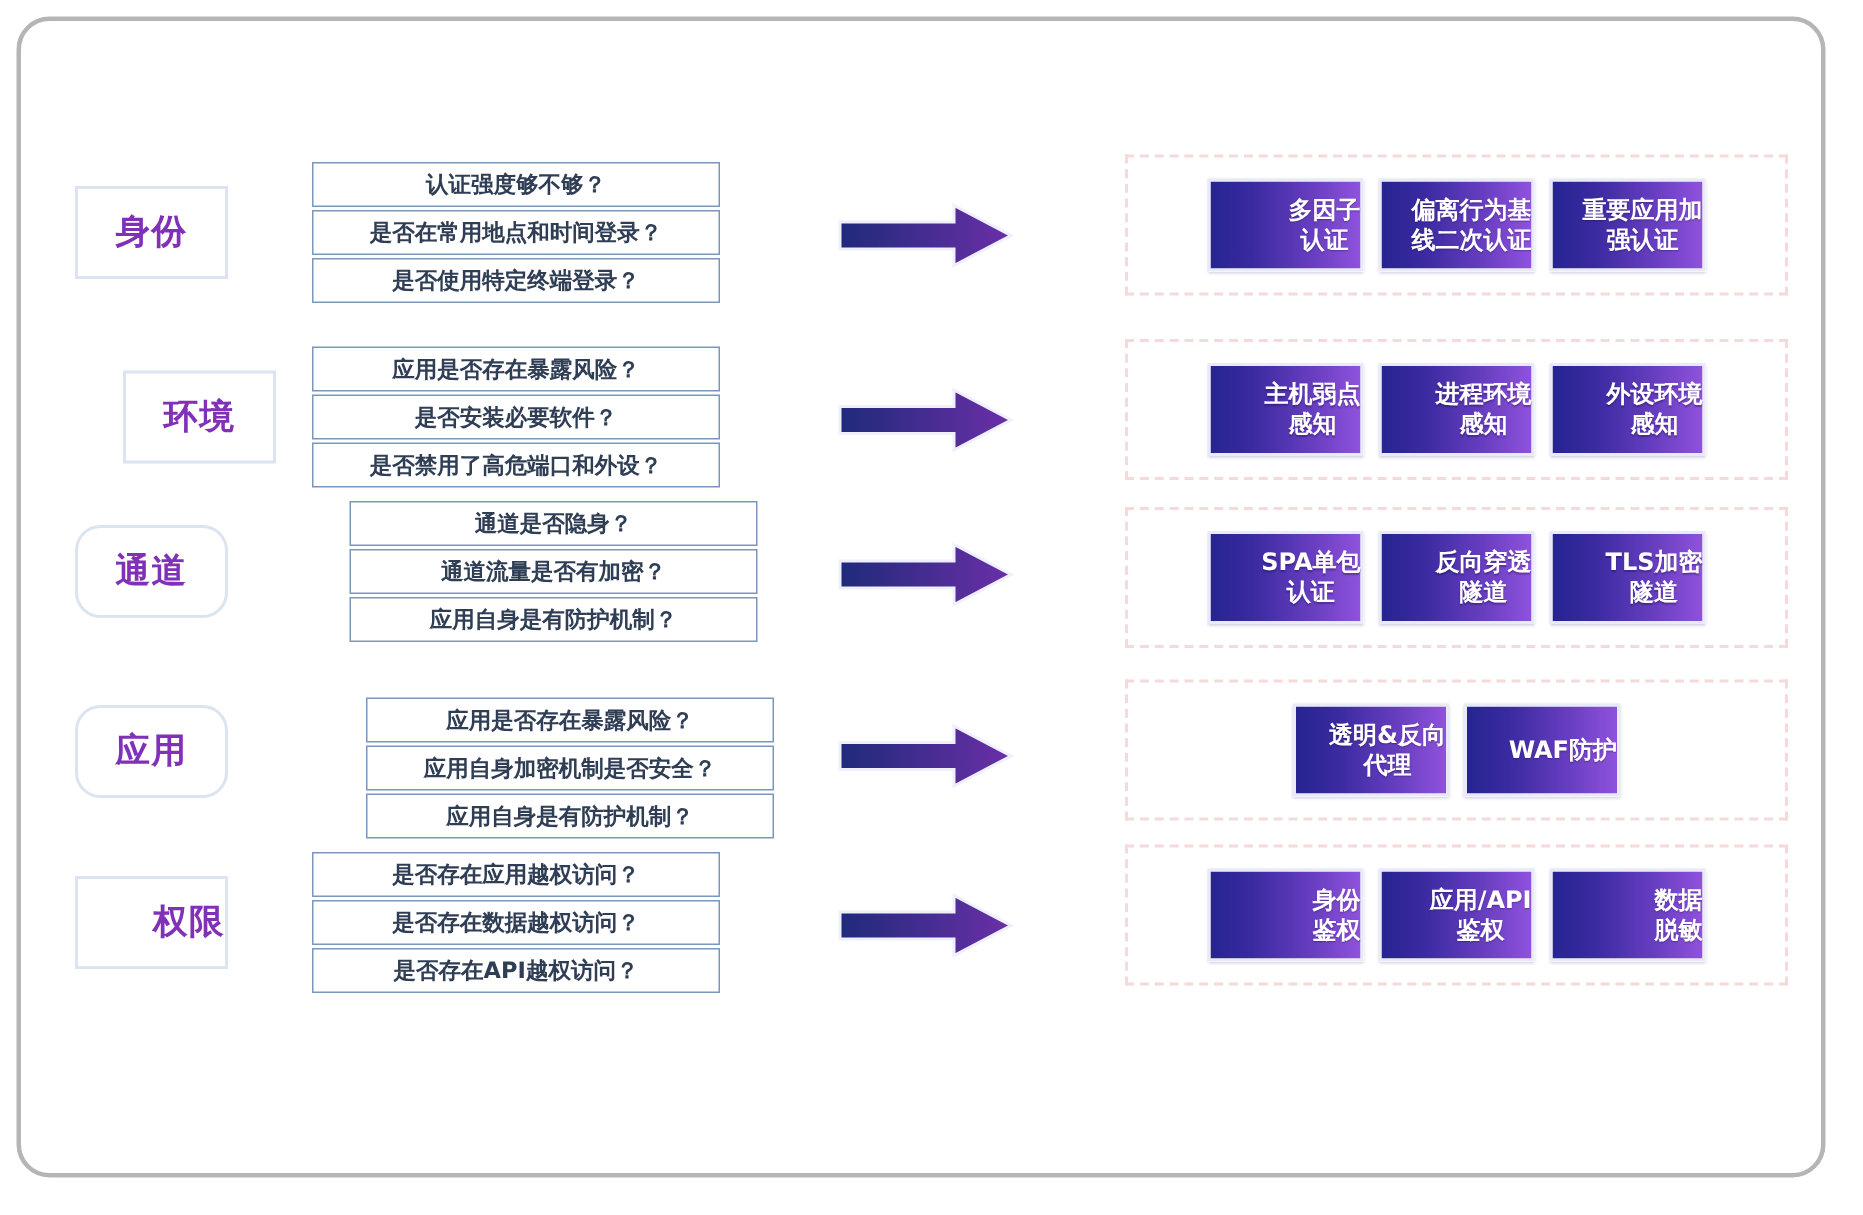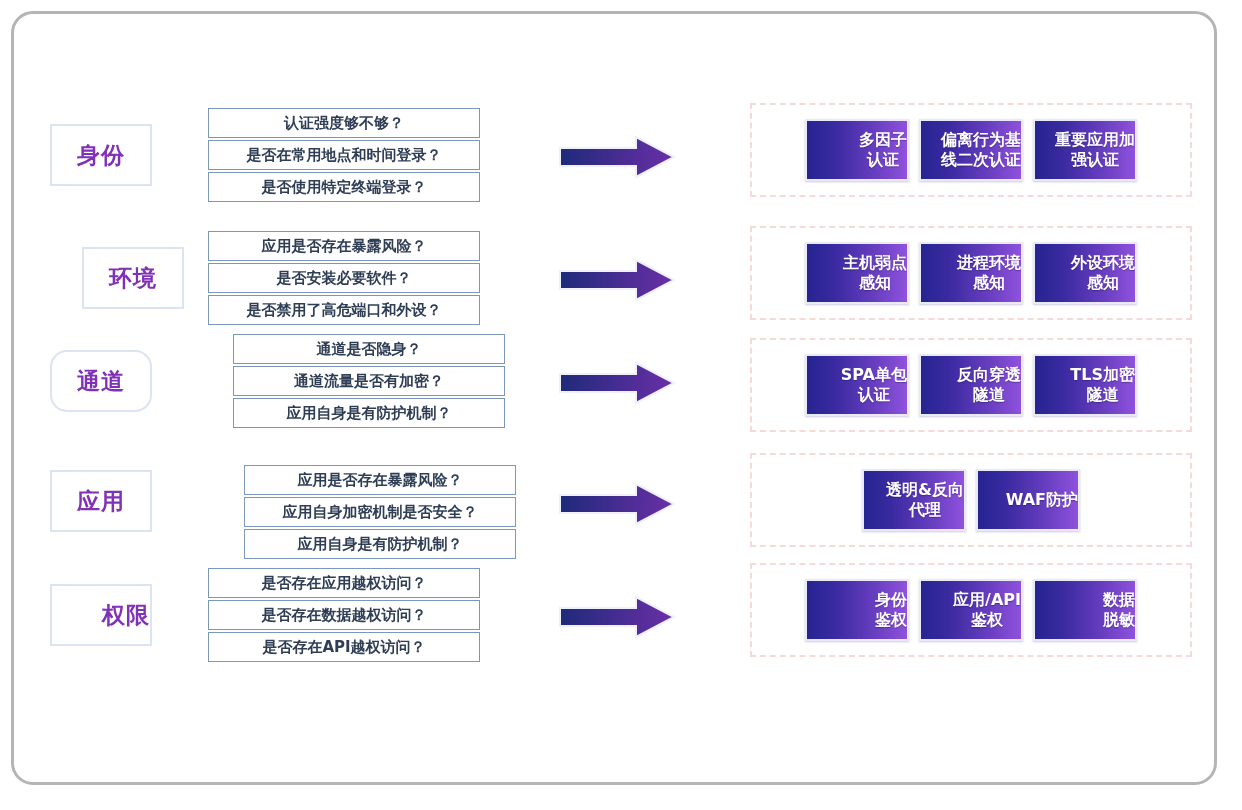--- a/index.html
+++ b/index.html
@@ -246,21 +246,21 @@
 隧道</span>
         </div>
       <div class="cap-box">
           <span class="cap-text">TLS加密
 隧道</span>
         </div>
     </div>
   </div>
 
   <div class="row" style="top:0;">
-    <div class="cat-label" style="top:470px;">
+    <div class="cat-label" style="top:470px;border-radius:17px;">
       <span class="cat-text">应用</span>
     </div>
     <div class="q-stack" style="top:465px;margin-left:36px;">
       <div class="q-box">
           <span class="q-text">应用是否存在暴露风险？</span>
         </div>
       <div class="q-box">
           <span class="q-text">应用自身加密机制是否安全？</span>
         </div>
       <div class="q-box">

